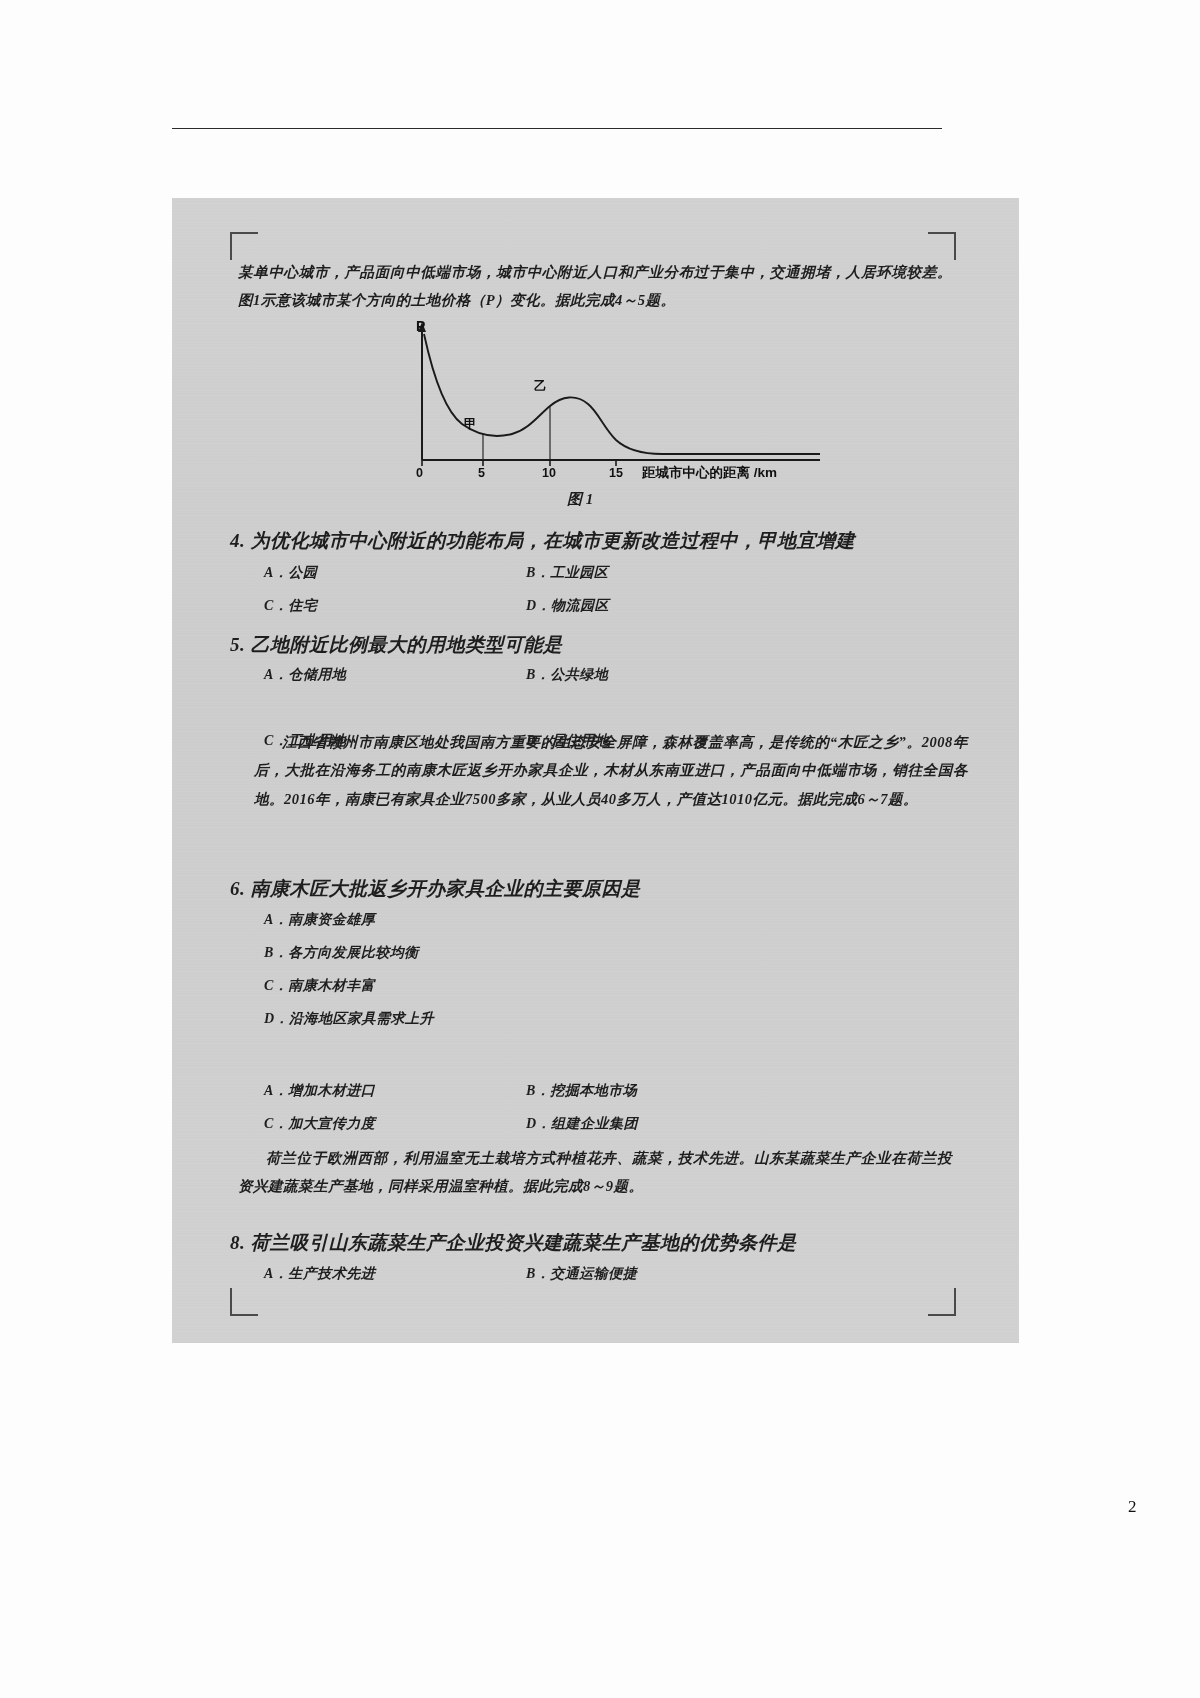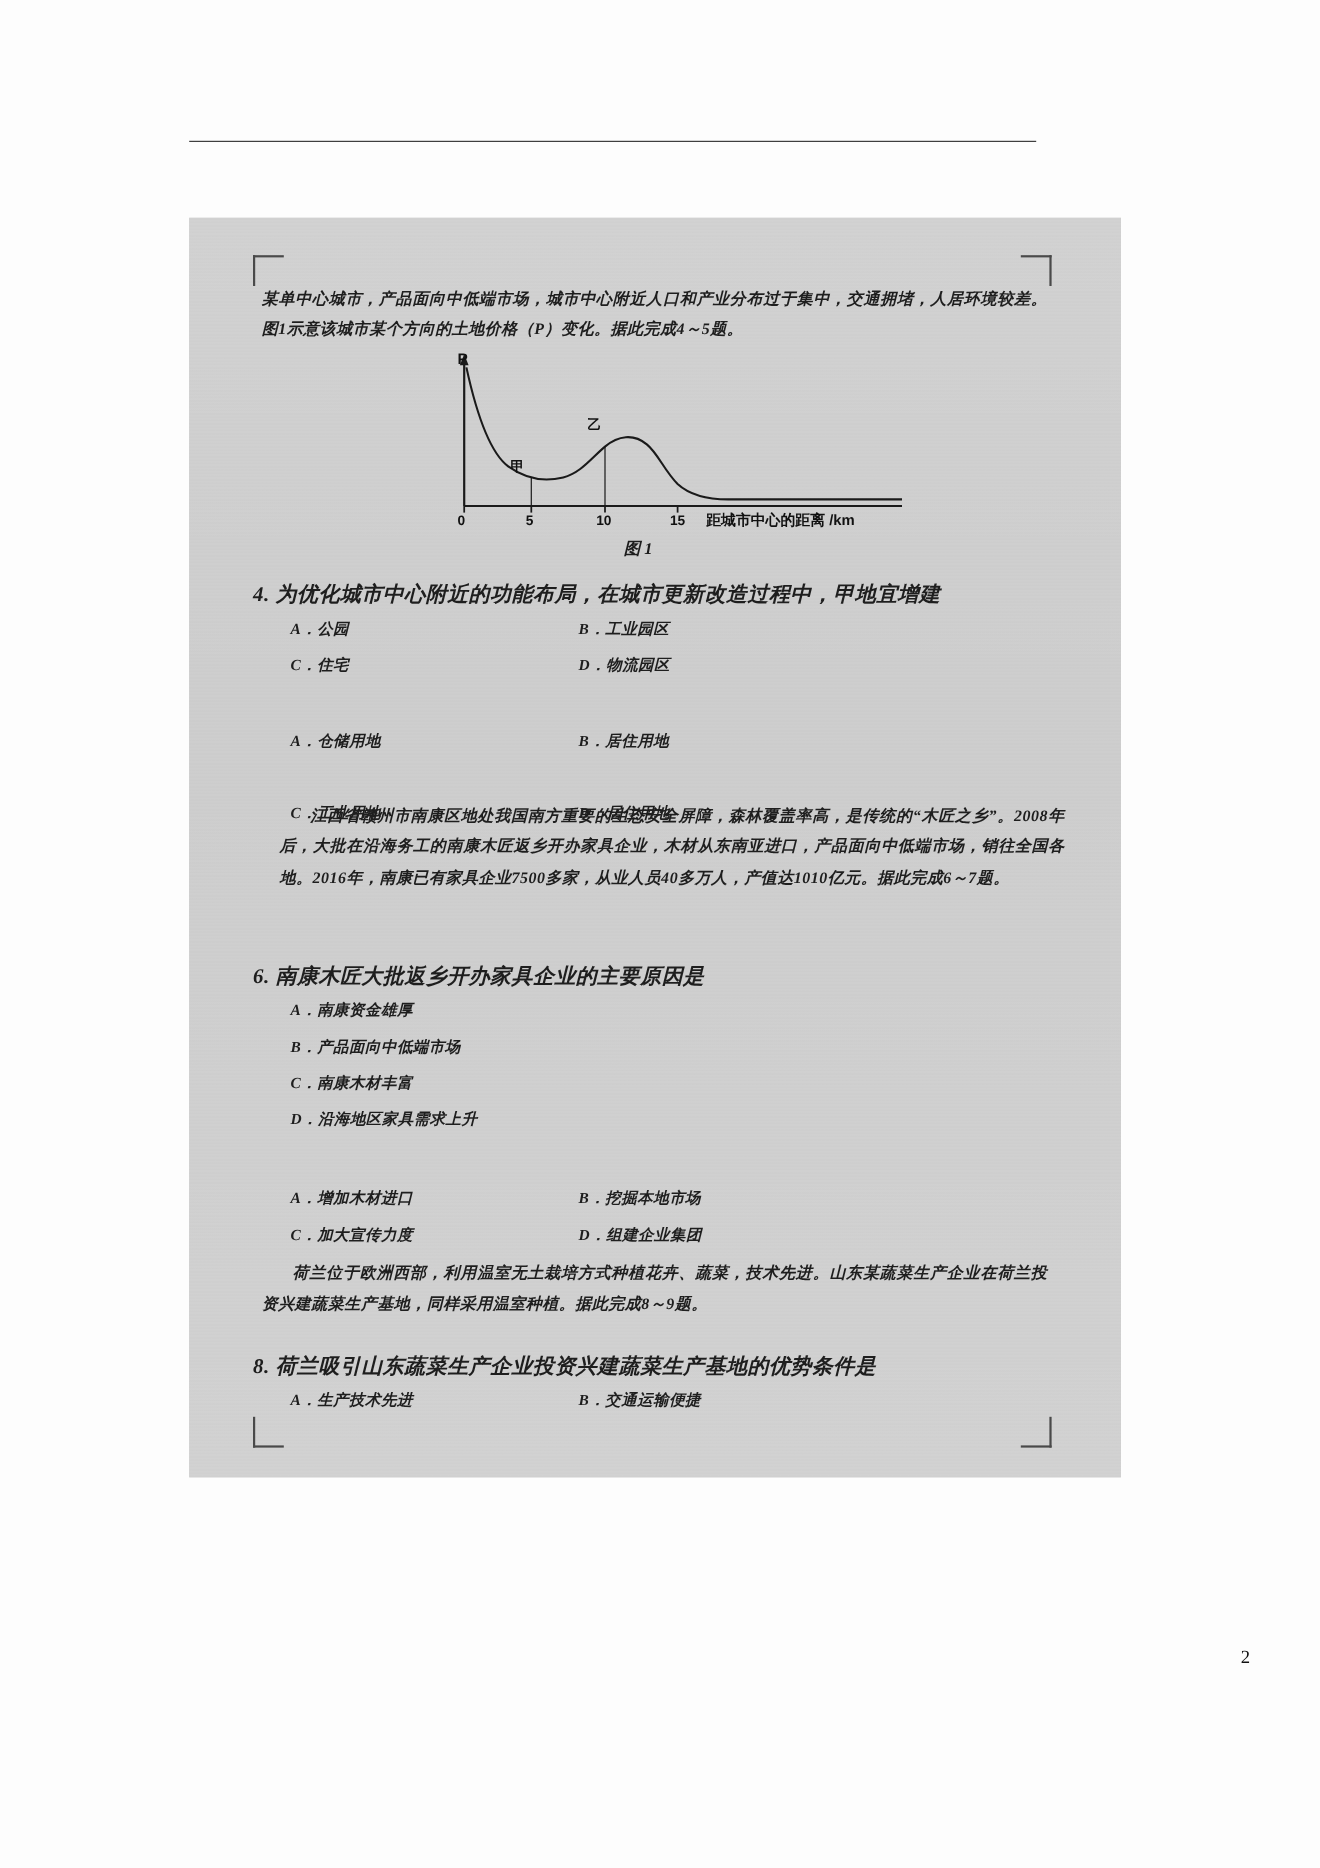--- a/index.html
+++ b/index.html
@@ -204,36 +204,37 @@
 
     <div class="opt-row" style="left:92px; top:361px;">
       <span class="doc-text opt opt-col-a" style="position:relative;left:0;top:0;">A．公园</span>
       <span class="doc-text opt opt-col-b" style="position:relative;left:0;top:0;">B．工业园区</span>
     </div>
     <div class="opt-row" style="left:92px; top:394px;">
       <span class="doc-text opt opt-col-a" style="position:relative;left:0;top:0;">C．住宅</span>
       <span class="doc-text opt opt-col-b" style="position:relative;left:0;top:0;">D．物流园区</span>
     </div>
 
+    <div class="doc-text q-stem" style="left:58px; top:428px; width:700px;">5. 乙地附近比例最大的用地类型可能是</div>
 
     <div class="opt-row" style="left:92px; top:463px;">
       <span class="doc-text opt opt-col-a" style="position:relative;left:0;top:0;">A．仓储用地</span>
-      <span class="doc-text opt opt-col-b" style="position:relative;left:0;top:0;">B．居住用地</span>
+      <span class="doc-text opt opt-col-b" style="position:relative;left:0;top:0;">B．公共绿地</span>
     </div>
     <div class="opt-row" style="left:92px; top:496px;margin-top:33px;">
       <span class="doc-text opt opt-col-a" style="position:relative;left:0;top:0;">C．工业用地</span>
       <span class="doc-text opt opt-col-b" style="position:relative;left:0;top:0;">D．居住用地</span>
     </div>
 
     <div class="doc-text para" style="left:82px; top:530px; width:714px; text-indent:28px;">江西省赣州市南康区地处我国南方重要的生态安全屏障，森林覆盖率高，是传统的“木匠之乡”。2008年后，大批在沿海务工的南康木匠返乡开办家具企业，木材从东南亚进口，产品面向中低端市场，销往全国各地。2016年，南康已有家具企业7500多家，从业人员40多万人，产值达1010亿元。据此完成6～7题。</div>
 
     <div class="doc-text q-stem" style="left:58px; top:672px; width:700px;">6. 南康木匠大批返乡开办家具企业的主要原因是</div>
 
     <div class="doc-text opt" style="left:92px; top:708px;">A．南康资金雄厚</div>
-    <div class="doc-text opt" style="left:92px; top:741px;">B．产品面向中低端市场</div>
+    <div class="doc-text opt" style="left:92px; top:741px;">B．各方向发展比较均衡</div>
     <div class="doc-text opt" style="left:92px; top:774px;">C．南康木材丰富</div>
     <div class="doc-text opt" style="left:92px; top:807px;">D．沿海地区家具需求上升</div>
 
 
     <div class="opt-row" style="left:92px; top:912px;">
       <span class="doc-text opt opt-col-a" style="position:relative;left:0;top:0;">C．加大宣传力度</span>
       <span class="doc-text opt opt-col-b" style="position:relative;left:0;top:0;">D．组建企业集团</span>
     </div>
     <div class="opt-row" style="left:92px; top:879px;">
       <span class="doc-text opt opt-col-a" style="position:relative;left:0;top:0;">A．增加木材进口</span>

